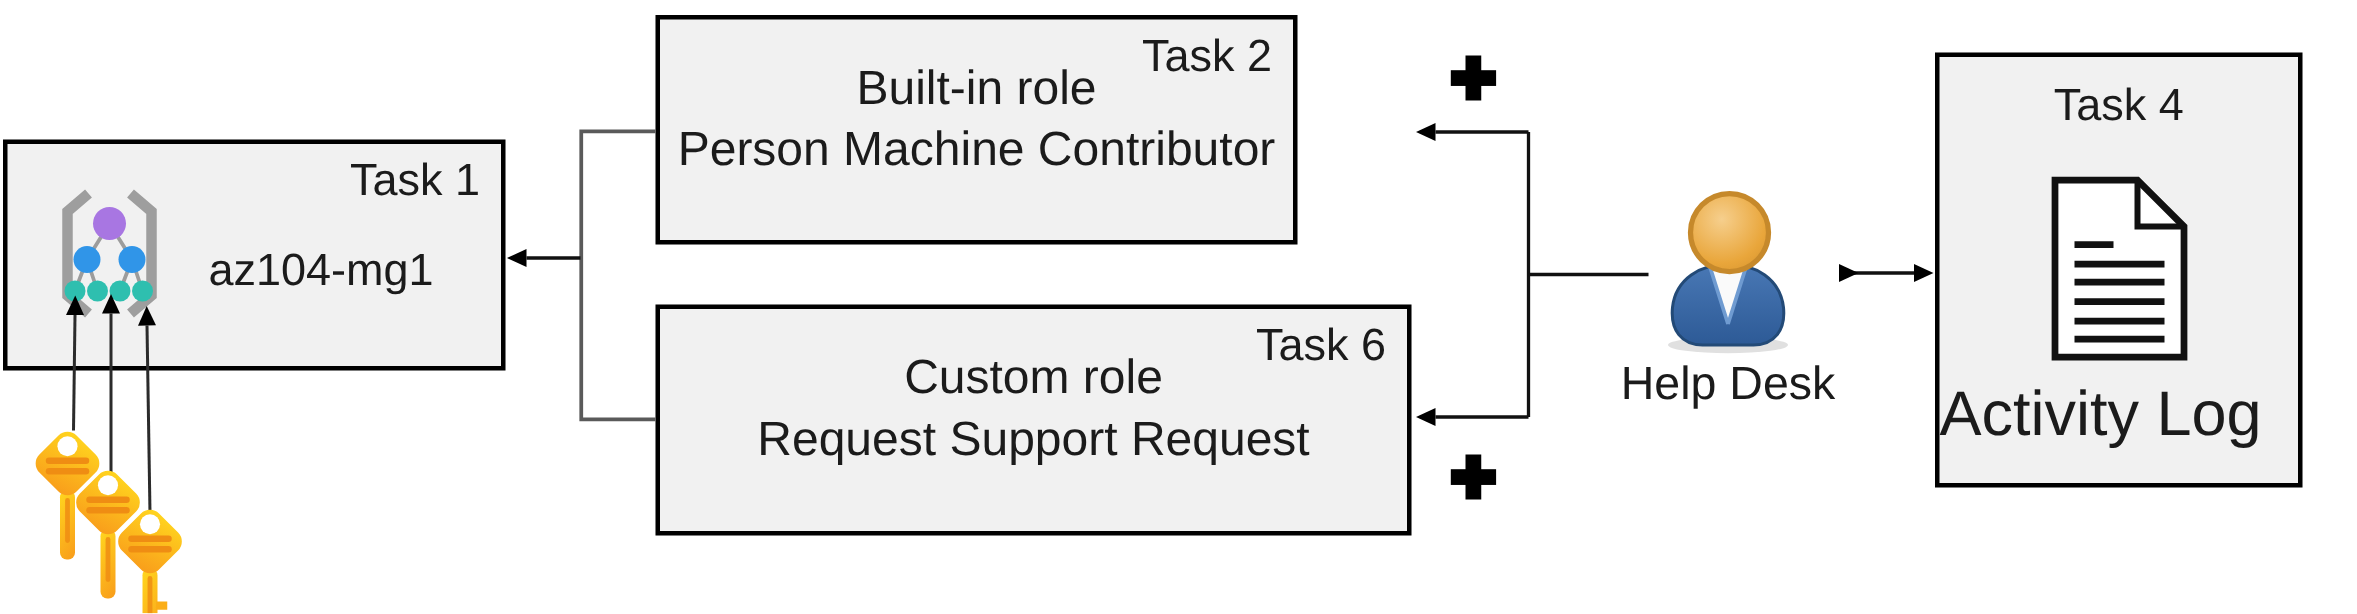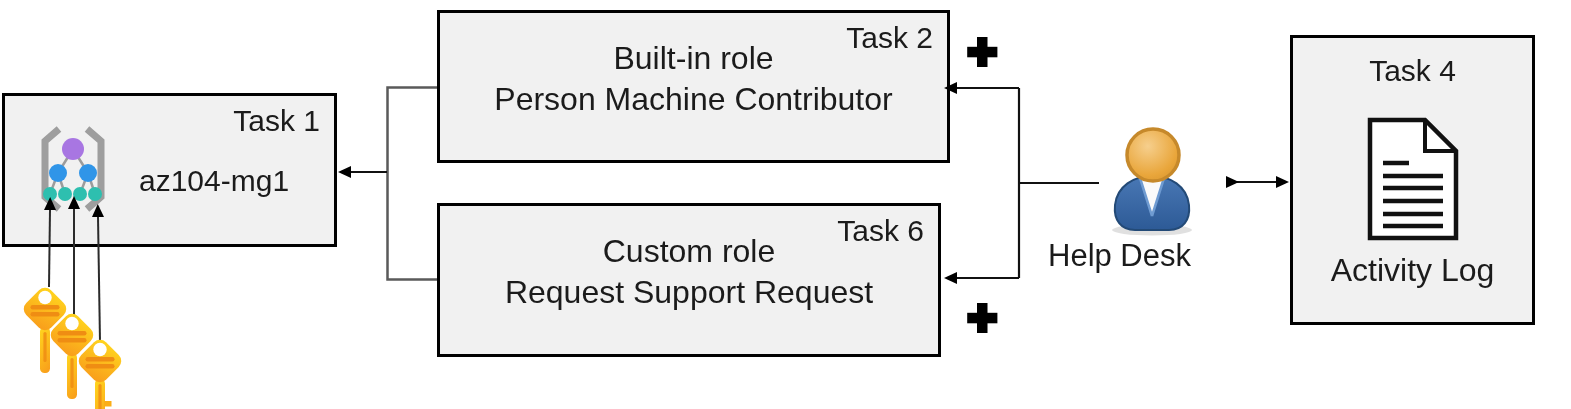--- a/index.html
+++ b/index.html
@@ -9,32 +9,32 @@
     --head-gold:#e9a63b; --head-gold-light:#f6cf8d; --head-ring:#c6892b;
     --body-blue:#4978b5; --body-blue-dark:#2d5a96;
     --node-purple:#a876e2; --node-blue:#3095e8; --node-teal:#2ebfaf;
     --bracket-gray:#9e9e9e;
   }
   html,body{margin:0;padding:0;background:#fff;}
   .canvas{position:relative;width:1571px;height:409px;background:#fff;overflow:hidden;
           font-family:"Liberation Sans","DejaVu Sans",sans-serif;color:var(--text);}
   .box{position:absolute;background:var(--box-fill);border:3px solid var(--box-border);box-sizing:border-box;}
   #task1{left:2px;top:93px;width:335px;height:154px;padding-left:47px;}
-  #task2{left:437px;top:10px;width:513px;height:153px;}
+  #task2{left:437px;top:10px;width:428px;height:153px;}
   #task3{left:437px;top:203px;width:504px;height:154px;}
   #task4{left:1290px;top:35px;width:245px;height:290px;padding-left:28px;}
   .task-label{position:absolute;top:8px;right:14px;font-size:30px;white-space:nowrap;}
   .box-lines{position:absolute;left:0;right:0;top:25px;text-align:center;font-size:32px;line-height:41px;white-space:nowrap;}
   .mg-icon{position:absolute;left:30px;top:26px;}
   .mg-name{position:absolute;left:134px;top:68px;font-size:30px;white-space:nowrap;}
   .task4-label{position:absolute;top:16px;left:0;right:0;text-align:center;font-size:30px;}
   .doc-icon{position:absolute;left:72px;top:77px;}
-  .task4-caption{position:absolute;top:214px;left:0;right:0;text-align:center;font-size:32px;white-space:nowrap;}
+  .task4-caption{position:absolute;top:214px;left:0;right:0;text-align:left;font-size:42px;white-space:nowrap;}
   .person-icon{position:absolute;left:1102px;top:126px;}
-  .person-label{position:absolute;left:1048px;top:236px;width:208px;text-align:left;font-size:31px;line-height:40px;}
+  .person-label{position:absolute;left:1048px;top:236px;width:208px;text-align:center;font-size:31px;line-height:40px;}
   .overlay{position:absolute;left:0;top:0;pointer-events:none;}
 </style>
 </head>
 <body>
 
 <div class="canvas">
 
   <div class="box" id="task1">
     <div class="task-label">Task 1</div>
     <svg class="mg-icon" width="84" height="94" viewBox="0 0 84 94">

